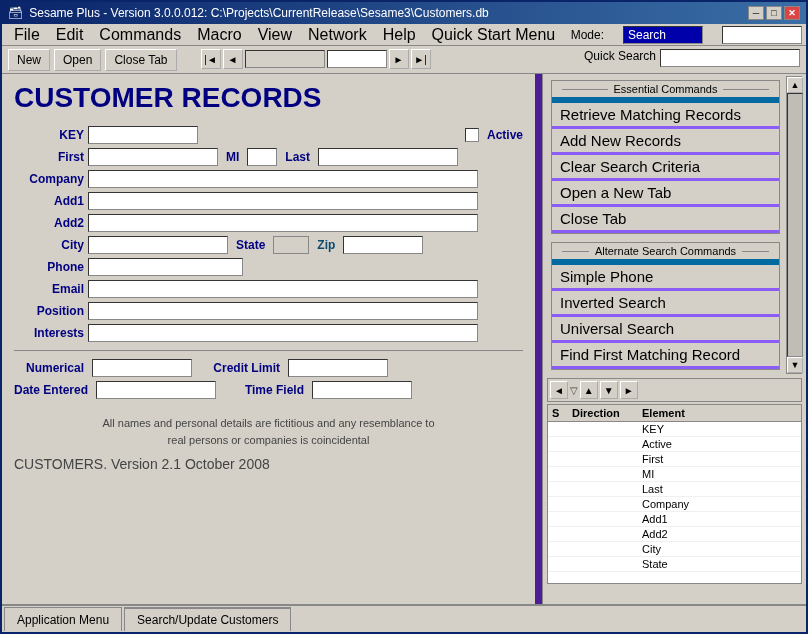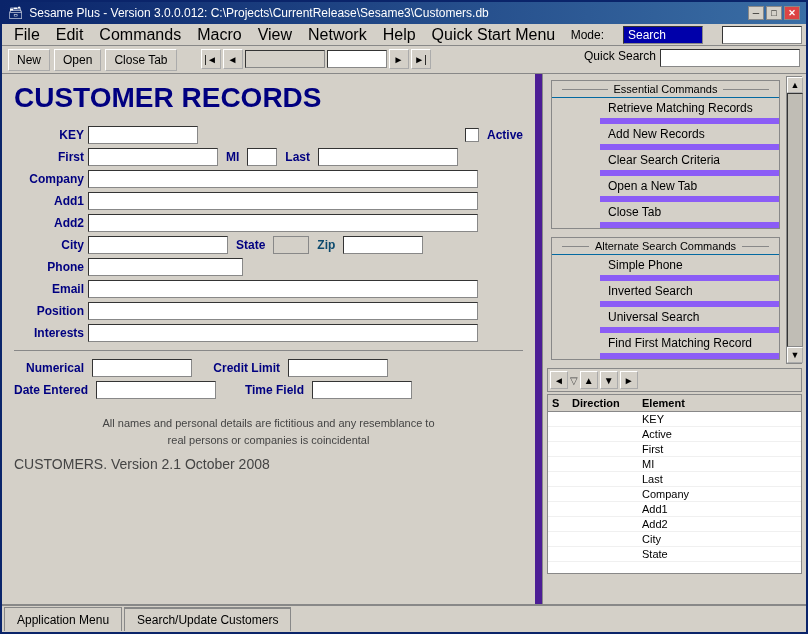--- a/index.html
+++ b/index.html
@@ -212,35 +212,34 @@
       margin: 4px;
       background: #d4d0c8;
     }
     .section-title-bar {
       display: flex;
       align-items: center;
       justify-content: center;
       background: #d4d0c8;
       padding: 2px 4px;
       font-size: 11px;
-      border-bottom: 1px solid #0369a1;
+      border-bottom: 6px solid #0369a1;
     }
     .section-title-bar::before, .section-title-bar::after {
       content: '';
       flex: 1;
       border-top: 1px solid #888;
       margin: 0 6px;
     }
 
     .cmd-item {
       padding: 3px 8px;
       cursor: pointer;
-      font-size: 12px;
-      border-bottom: 6px solid #8b5cf6;
-      margin-left: 48px;
+      font-size: 15px;
+      border-bottom: 3px solid #8b5cf6;
     }
     .sort-nav-btn {
       width: 18px; height: 18px;
       background: #d4d0c8;
       border: 1px outset #fff;
       cursor: pointer;
       display: flex; align-items: center; justify-content: center;
       font-size: 10px;
     }
     .sort-dropdown {

